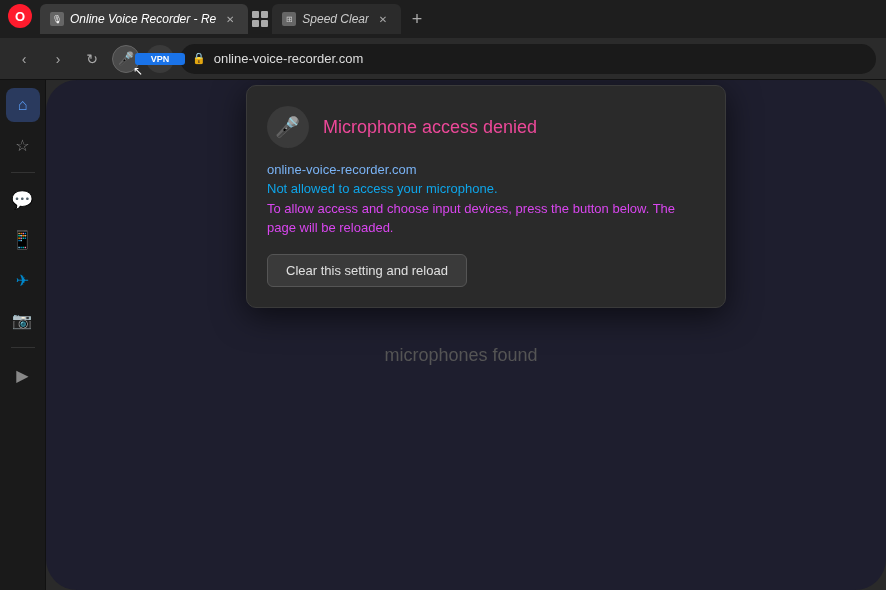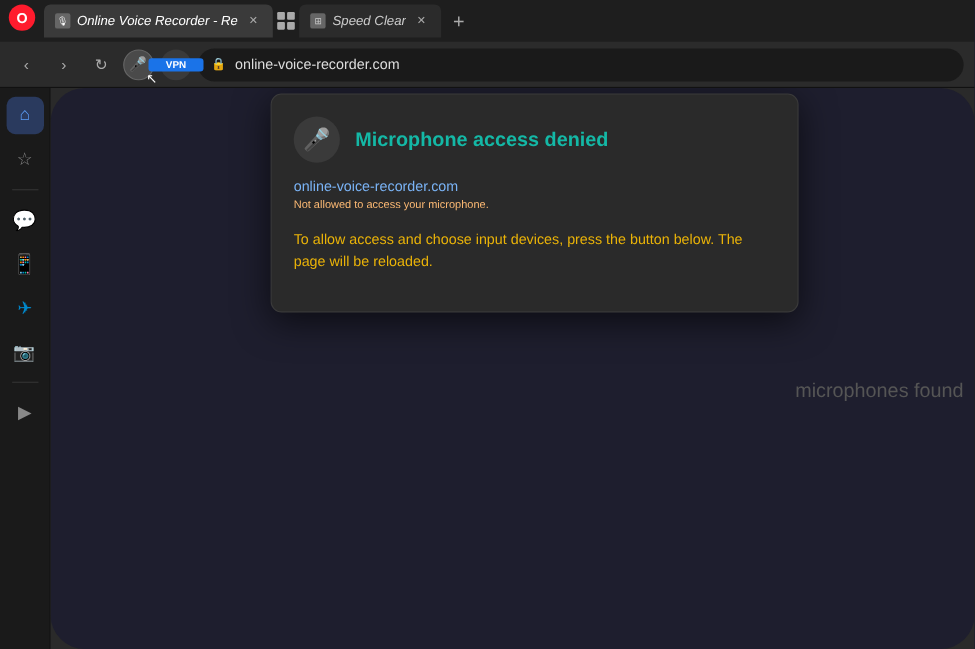--- a/index.html
+++ b/index.html
@@ -243,21 +243,21 @@
       overflow: hidden;
     }
 
     
     .page-content {
       width: 100%;
       height: 100%;
       background: #1e1e2e;
       display: flex;
       align-items: center;
-      justify-content: flex-end;
+      justify-content: center;
       border-radius: 31px;
     }
 
     .page-text {
       color: #555;
       font-size: 18px;
       padding-right: 10px;
       padding-top: 40px;
     }
 
@@ -298,29 +298,28 @@
       margin-bottom: 2px;
     }
 
     .popup-sub {
       font-size: 12px;
       color: #999;
       margin-bottom: 4px;
     }
 
     .popup-desc {
-      font-size: 10px;
-      color: #fdba74;
-      margin-bottom: 14px;
+      font-size: 13px;
+      color: #0ea5e9;
       line-height: 1.5;
     }
 
     .popup-action-desc {
       font-size: 13px;
-      color: #eab308;
+      color: #d946ef;
       line-height: 1.5;
       margin-bottom: 16px;
     }
 
     .clear-btn {
       background: #3a3a3a;
       color: #e0e0e0;
       border: 1px solid #555;
       border-radius: 6px;
       padding: 8px 18px;
@@ -416,26 +415,27 @@
         <span class="page-text">microphones found</span>
       </div>
 
       <div class="permission-popup">
 
         <div class="popup-header">
           <div class="mic-icon-circle">
             <span style="font-size:20px;">🎤</span>
           </div>
           <div>
-            <span style="font-size:18px;font-weight:bold;color:#14b8a6;">Microphone access denied</span>
+            <span style="font-size:18px;font-weight:normal;color:#ec4899;">Microphone access denied</span>
           </div>
         </div>
 
         <div class="popup-url">online-voice-recorder.com</div>
         <div class="popup-desc">Not allowed to access your microphone.</div>
         <div class="popup-action-desc">To allow access and choose input devices, press the button below. The page will be reloaded.</div>
 
+        <button class="clear-btn">Clear this setting and reload</button>
 
       </div>
 
     </div>
   </div>
 </div>
 
 </body></html>

